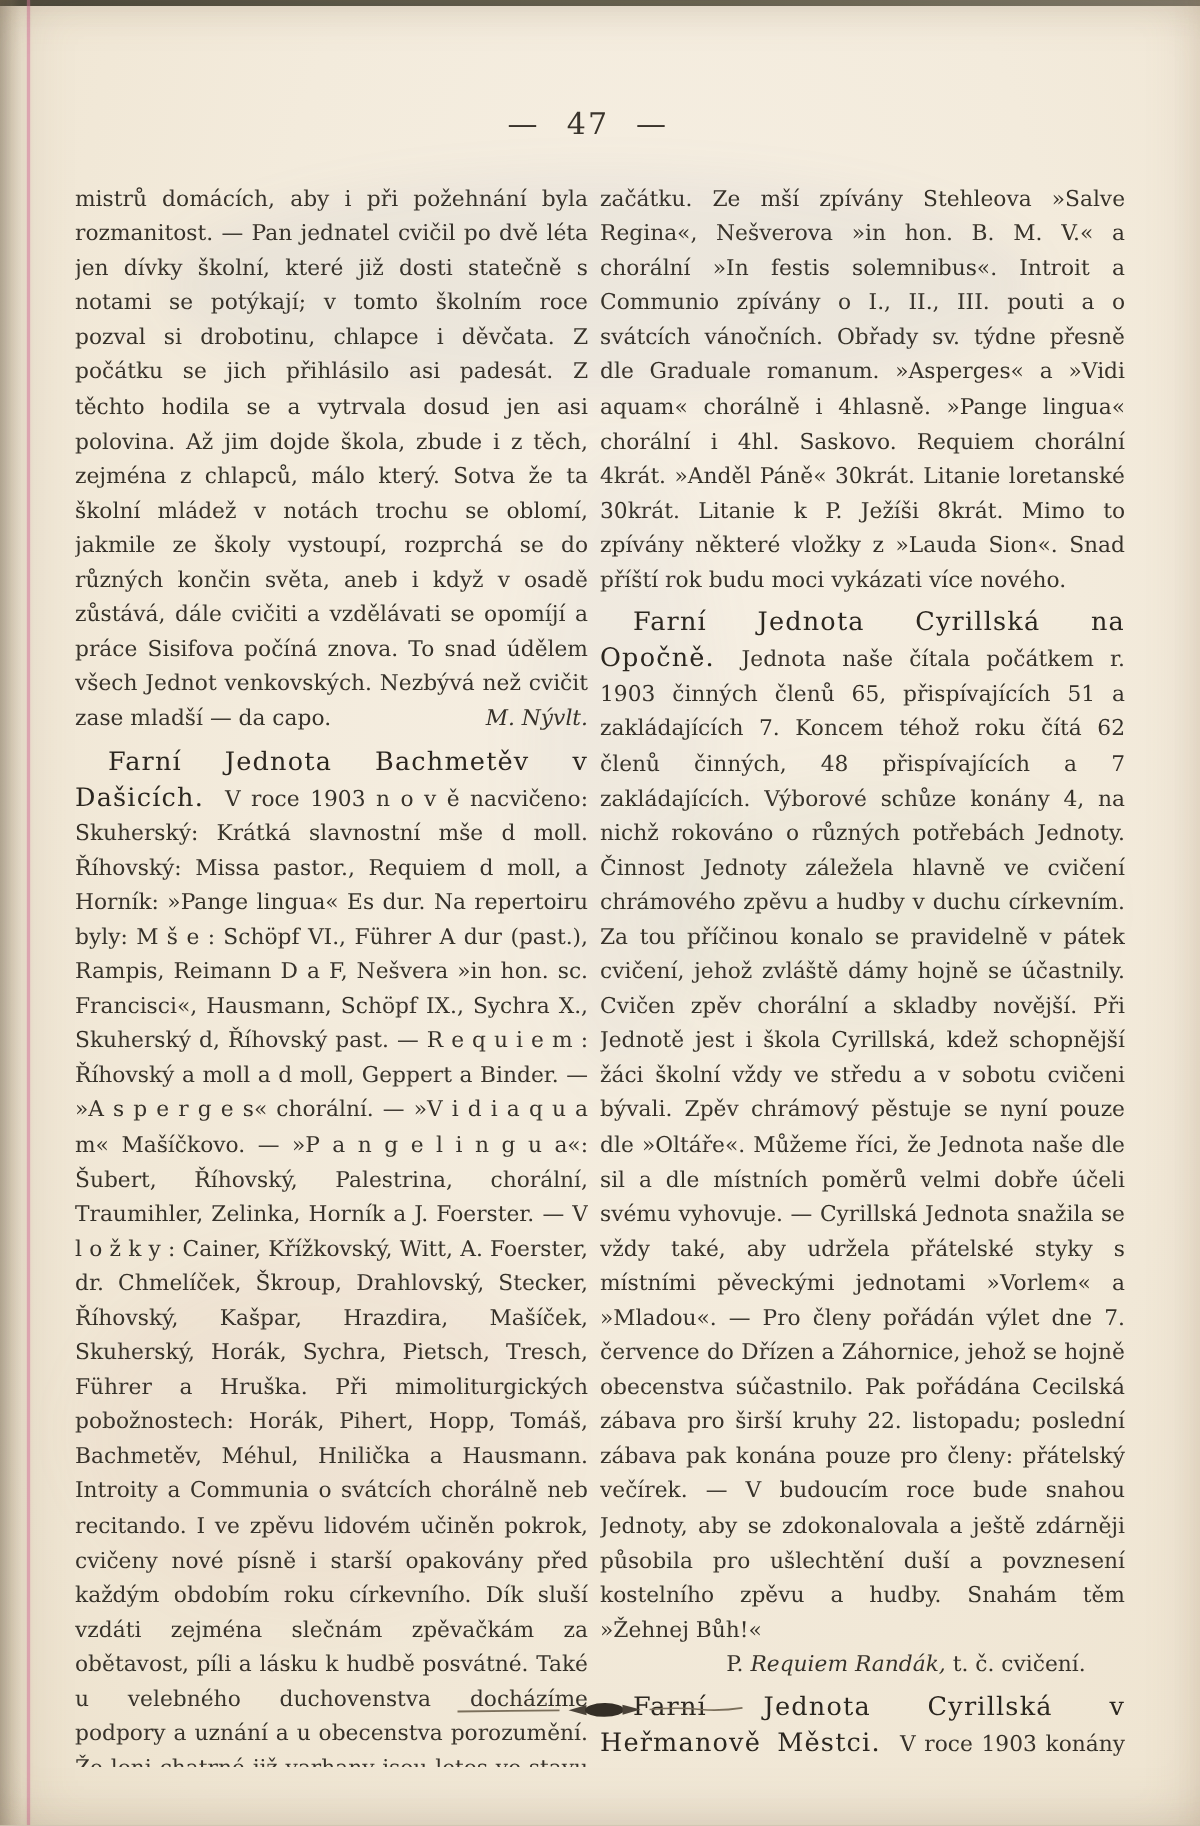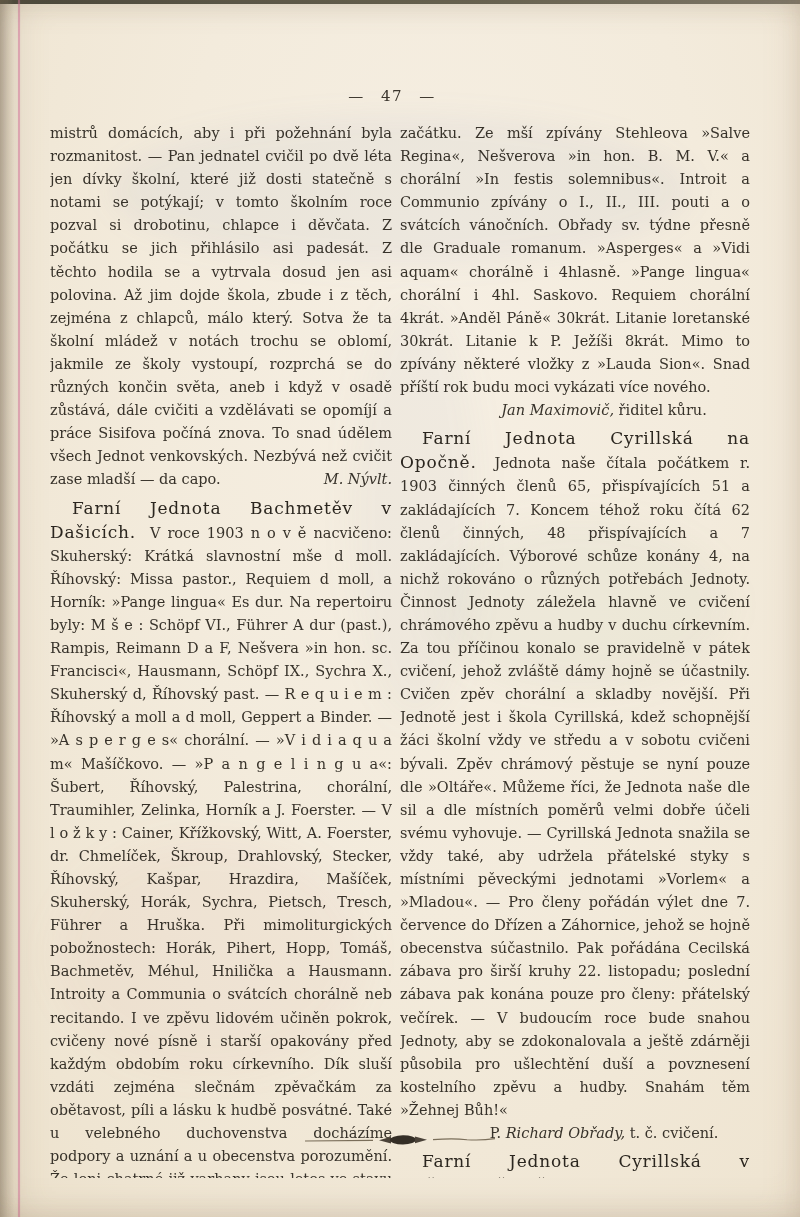--- a/index.html
+++ b/index.html
@@ -31,22 +31,22 @@
                 inset 0 20px 34px -20px rgba(125,105,75,.22),
                 inset 0 -22px 40px -22px rgba(125,105,75,.18);
   }
   .stain { position:absolute; pointer-events:none; border-radius:50%; }
   .s1 { left:110px; top:115px; width:580px; height:150px; background:rgba(105,122,165,.06); filter:blur(14px); }
   .s2 { left:430px; top:520px; width:300px; height:170px; background:rgba(115,150,120,.05); filter:blur(16px); }
   .s3 { left:55px;  top:840px; width:310px; height:230px; background:rgba(195,120,110,.05); filter:blur(18px); }
   .s4 { left:350px; top:300px; width:130px; height:420px; background:rgba(100,120,160,.04); filter:blur(16px); }
 
   .page-number {
-    position:absolute; top:87px; left:0; width:784px; text-align:center;
-    font-size:15px; letter-spacing:1.5px; word-spacing:10px; color:#3a342c;
+    position:absolute; top:70px; left:0; width:784px; text-align:center;
+    font-size:20px; letter-spacing:1.5px; word-spacing:10px; color:#3a342c;
   }
 
   .columns {
     position:absolute; left:50px; top:122px; width:707px;
     display:flex; gap:8px;
   }
   .col { font-size:14.5px; line-height:23.1px; text-align:justify; overflow:hidden; height:1056px; }
   .col-left  { width:342px; }
   .col-right { width:350px; }
 
@@ -94,30 +94,27 @@
         <span class="art-head">Farní Jednota Bachmetěv v Dašicích.</span>
         <span>V roce 1903 n o v ě nacvičeno: Skuherský: Krátká slavnostní mše d moll. Říhovský: Missa pastor., Requiem d moll, a Horník: »Pange lingua« Es dur. Na repertoiru byly: M š e : Schöpf VI., Führer A dur (past.), Rampis, Reimann D a F, Nešvera »in hon. sc. Francisci«, Hausmann, Schöpf IX., Sychra X., Skuherský d, Říhovský past. — R e q u i e m : Říhovský a moll a d moll, Geppert a Binder. — »A s p e r g e s« chorální. — »V i d i a q u a m« Mašíčkovo. — »P a n g e l i n g u a«: Šubert, Říhovský, Palestrina, chorální, Traumihler, Zelinka, Horník a J. Foerster. — V l o ž k y : Cainer, Křížkovský, Witt, A. Foerster, dr. Chmelíček, Škroup, Drahlovský, Stecker, Říhovský, Kašpar, Hrazdira, Mašíček, Skuherský, Horák, Sychra, Pietsch, Tresch, Führer a Hruška. Při mimoliturgických pobožnostech: Horák, Pihert, Hopp, Tomáš, Bachmetěv, Méhul, Hnilička a Hausmann. Introity a Communia o svátcích chorálně neb recitando. I ve zpěvu lidovém učiněn pokrok, cvičeny nové písně i starší opakovány před každým obdobím roku církevního. Dík sluší vzdáti zejména slečnám zpěvačkám za obětavost, píli a lásku k hudbě posvátné. Také u velebného duchovenstva docházíme podpory a uznání a u obecenstva porozumění. Že loni chatrné již varhany jsou letos ve stavu ještě zbědovanějším, je zřejmo. V adventě zpívány dvakrát v týdnu staročeské roráty, v době vánoční koledy. Při májových pobožnostech 2—4hlasé ženské sbory a zpívané litanie Lehnerovy a Křížkovského. Ve vánočním týdnu dávána opět na mnohostrannou žádost vánoční zpěvohra Zelinkova-Kovářova »Narození Páně« po dvakrát před domem úplně vyprodaným. Cvičení dorostu dvakrát v týdnu.</span>
       </p>
 
     </div>
 
     <div class="col col-right">
       <p class="par no-indent">
         <span>začátku. Ze mší zpívány Stehleova »Salve Regina«, Nešverova »in hon. B. M. V.« a chorální »In festis solemnibus«. Introit a Communio zpívány o I., II., III. pouti a o svátcích vánočních. Obřady sv. týdne přesně dle Graduale romanum. »Asperges« a »Vidi aquam« chorálně i 4hlasně. »Pange lingua« chorální i 4hl. Saskovo. Requiem chorální 4krát. »Anděl Páně« 30krát. Litanie loretanské 30krát. Litanie k P. Ježíši 8krát. Mimo to zpívány některé vložky z »Lauda Sion«. Snad příští rok budu moci vykázati více nového.</span>
       </p>
-      <div class="sig-line">
-        <span class="sig-name">Jan Maximovič,</span><span class="sig-role"> řiditel kůru.</span>
-      </div>
 
       <p class="par">
         <span class="art-head">Farní Jednota Cyrillská na Opočně.</span>
         <span>Jednota naše čítala počátkem r. 1903 činných členů 65, přispívajících 51 a zakládajících 7. Koncem téhož roku čítá 62 členů činných, 48 přispívajících a 7 zakládajících. Výborové schůze konány 4, na nichž rokováno o různých potřebách Jednoty. Činnost Jednoty záležela hlavně ve cvičení chrámového zpěvu a hudby v duchu církevním. Za tou příčinou konalo se pravidelně v pátek cvičení, jehož zvláště dámy hojně se účastnily. Cvičen zpěv chorální a skladby novější. Při Jednotě jest i škola Cyrillská, kdež schopnější žáci školní vždy ve středu a v sobotu cvičeni bývali. Zpěv chrámový pěstuje se nyní pouze dle »Oltáře«. Můžeme říci, že Jednota naše dle sil a dle místních poměrů velmi dobře účeli svému vyhovuje. — Cyrillská Jednota snažila se vždy také, aby udržela přátelské styky s místními pěveckými jednotami »Vorlem« a »Mladou«. — Pro členy pořádán výlet dne 7. července do Dřízen a Záhornice, jehož se hojně obecenstva súčastnilo. Pak pořádána Cecilská zábava pro širší kruhy 22. listopadu; poslední zábava pak konána pouze pro členy: přátelský večírek. — V budoucím roce bude snahou Jednoty, aby se zdokonalovala a ještě zdárněji působila pro ušlechtění duší a povznesení kostelního zpěvu a hudby. Snahám těm »Žehnej Bůh!«</span>
       </p>
       <div class="sig-line">
-        <span class="sig-prefix">P. </span><span class="sig-name">Richard Obřady,</span><span class="sig-role"> t. č. cvičení.</span>
+        <span class="sig-prefix">P. </span><span class="sig-name">Requiem Randák,</span><span class="sig-role"> t. č. cvičení.</span>
       </div>
 
       <p class="par">
         <span class="art-head">Farní Jednota Cyrillská v Heřmanově Městci.</span>
         <span>V roce 1903 konány zkoušky chrámového sboru dvakráte v týdnu, a sice ve středu a v sobotu až do 1. září v místnosti městské radnice; později přestěhovali jsme se do dívčích škol, kdež cvičeno vždy v úterý a v pátek, který pořádek zachovává se po dnes. Repertoire rozmnožen o tyto skladby: Haller M.: Motetta pro 2 stejné hlasy, Havlasa Q.: 6. »Stabat Mater«, dr. Dvořák: »Ave Maria« a »Ave maris stella«. Dne 2. června konány za řízení a laskavého přispění vdp. dra Mrštíka Cyrillské exercicie, při nichž zpívána mše od E. Broera čís. 6., mimo na ten den připadající Introit, Graduale a Tractus, Offertorium a Communio. Mimo to z lidového zpěvu zazpívány litanie dle »Oltáře« a více chrámových písní.</span>
         
       </p>
     </div>
 
   </div>

